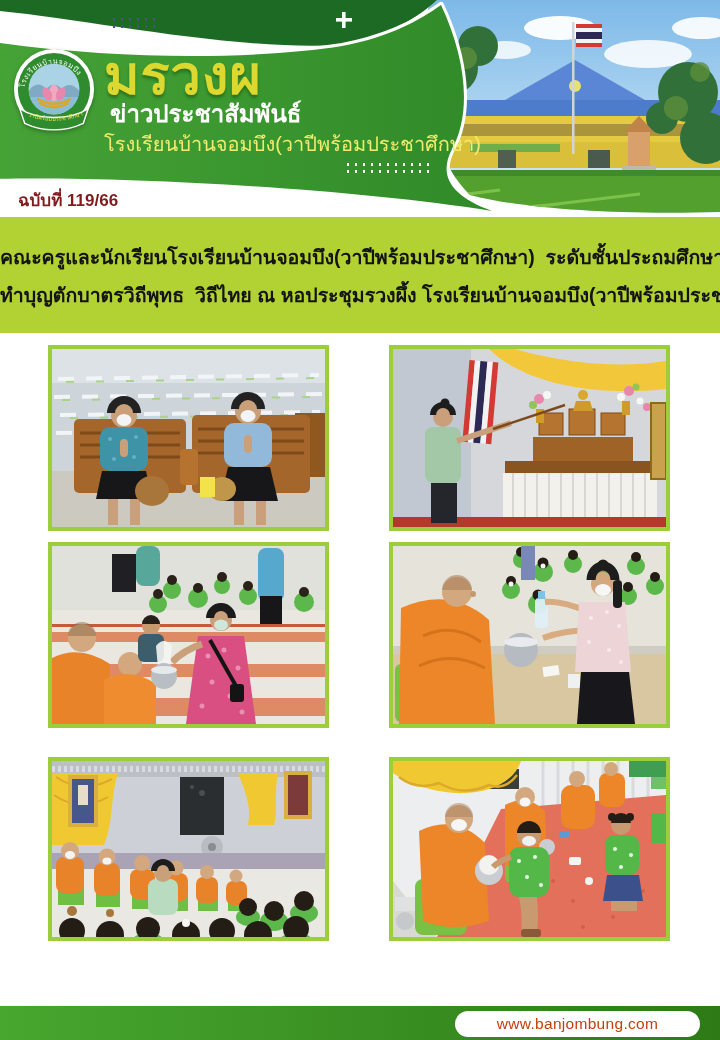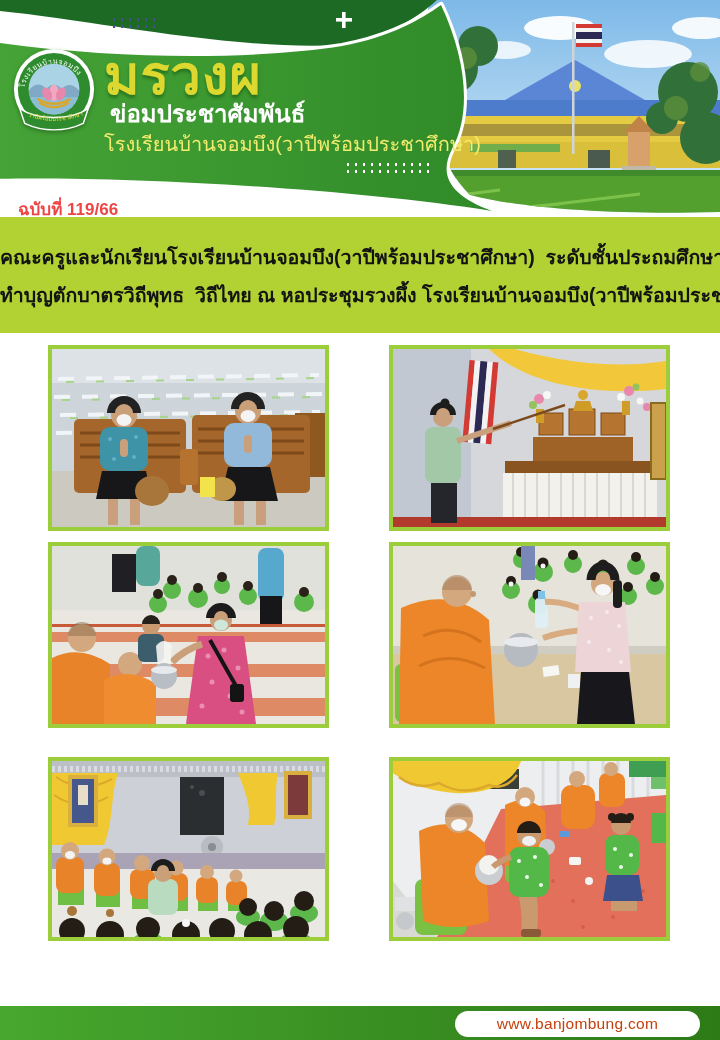--- a/index.html
+++ b/index.html
@@ -16,21 +16,21 @@
   .school-line{position:absolute;left:104px;top:132px;font-size:20px;font-weight:400;color:#f1ec6e;line-height:1.2;}
   .dots{position:absolute;}
   .dots-blue{left:110px;top:16px;width:46px;height:13px;
     background-image:radial-gradient(circle,#4a4e8c 1.3px,transparent 1.5px);background-size:8px 7px;}
   .dots-white{left:344px;top:161px;width:90px;height:14px;
     background-image:radial-gradient(circle,#ffffff 1.3px,transparent 1.5px);background-size:8px 7px;}
   .plus{left:336px;top:12px;width:16px;height:16px;
     background:linear-gradient(#fff,#fff) center/16px 3.6px no-repeat,
                linear-gradient(#fff,#fff) center/3.6px 16px no-repeat;}
   .issue-line{position:absolute;left:18px;top:186px;display:flex;gap:33px;
-    font-size:17px;font-weight:700;color:#ef4444;white-space:pre;margin-top:9px;}
+    font-size:17px;font-weight:700;color:#7f1d1d;white-space:pre;}
   
   .ann{position:absolute;left:0;top:217px;width:720px;height:116px;background:#b2d233;
        text-align:center;color:#131313;}
   .ann p{margin:0;font-size:19.5px;font-weight:700;line-height:38px;white-space:pre;}
   .ann p:first-child{margin-top:21px;}
   
   figure.photo{position:absolute;margin:0;border:4px solid #9ccd3a;box-sizing:border-box;
                overflow:hidden;background:#e8e8e4;}
   figure.photo svg{display:block;width:100%;height:100%;}
   .ph1{left:48px;top:345px;width:281px;height:186px;}
@@ -154,21 +154,21 @@
         </text>
         <path d="M10,62 C28,74 62,74 80,62 L75,77 C56,86 34,86 15,77 Z" fill="#2e8b2e" stroke="#ffffff" stroke-width="1.5"></path>
         <path id="arcB" d="M16,69 Q45,80 74,69" fill="none"></path>
         <text font-size="6" fill="#f3e24a" font-family="Liberation Sans, sans-serif">
           <textPath href="#arcB" startOffset="4%">วาปีพร้อมประชาศึกษา</textPath>
         </text>
       </svg>
     </div>
 
     <div class="title">มรวงผ</div>
-    <div class="subtitle">ข่อมประชาศัมพันธ์</div>
+    <div class="subtitle">ข่าวประชาสัมพันธ์</div>
     <div class="school-line">โรงเรียนบ้านจอมบึง(วาปีพร้อมประชาศึกษา)</div>
 
     <div class="issue-line">
       <span>ฉบับที่ 119/66</span>
     </div>
   </header>
 
   <section class="ann">
     <p>คณะครูและนักเรียนโรงเรียนบ้านจอมบึง(วาปีพร้อมประชาศึกษา)  ระดับชั้นประถมศึกษาปีที่  1-3</p>
     <p>ทำบุญตักบาตรวิถีพุทธ  วิถีไทย ณ หอประชุมรวงผึ้ง โรงเรียนบ้านจอมบึง(วาปีพร้อมประชาศึกษา)</p>

